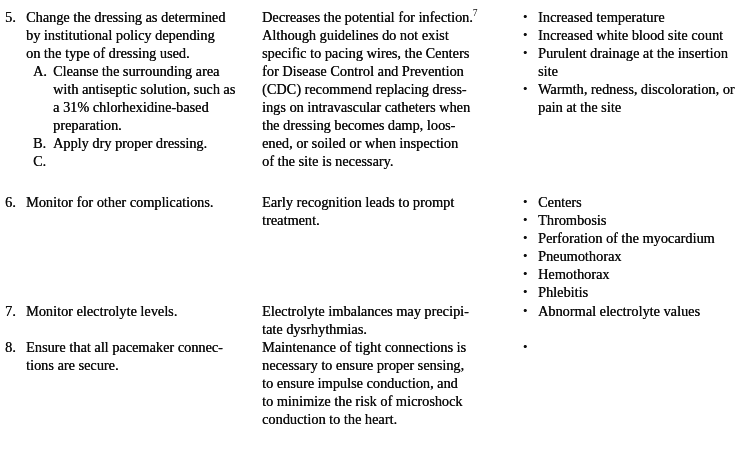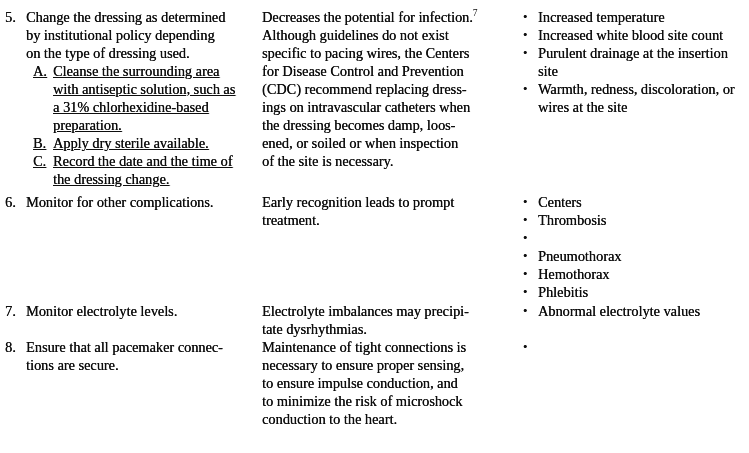--- a/index.html
+++ b/index.html
@@ -23,21 +23,21 @@
     display: grid;
     grid-template-columns: 257px 258px 229px;
     grid-template-rows: 185px 109px 36px auto;
     padding: 8px 0 0 5px;
   }
   .cell { overflow: visible; }
 
   
   .numbered { display: flex; align-items: flex-start; }
   .num { width: 21px; flex: none; }
-  .body { flex: 1; min-width: 0; text-decoration: underline; }
+  .body { flex: 1; min-width: 0; }
   .subs { margin-left: 7px; }
   .sub { display: flex; align-items: flex-start; }
   .sub-letter { width: 20px; flex: none; }
 
   
   .ml { white-space: pre; display: inline-block; vertical-align: top; }
 
   
   .rationale { padding-left: 12px; text-indent: -12px; }
   .rationale .ml { text-indent: 0; }
@@ -69,26 +69,24 @@
           <div class="subs">
             <div class="sub">
                 <span class="sub-letter">A.</span>
                 <span class="ml">Cleanse the surrounding area
 with antiseptic solution, such as
 a 31% chlorhexidine-based
 preparation.</span>
               </div>
             <div class="sub">
                 <span class="sub-letter">B.</span>
-                <span class="ml">Apply dry sterile available.</span>
+                <span class="ml">Apply dry proper dressing.</span>
               </div>
             <div class="sub">
                 <span class="sub-letter">C.</span>
-                <span class="ml">Record the date and the time of
-the dressing change.</span>
               </div>
           </div>
         </div>
       </div>
     </div>
     <div class="cell">
       <div class="rationale"><span class="ml">Decreases the potential for infection.
 Although guidelines do not exist
 specific to pacing wires, the Centers
 for Disease Control and Prevention
@@ -108,21 +106,21 @@
           <span class="ml">Increased white blood site count</span>
         </div>
       <div class="obs">
           <span class="bullet">•</span>
           <span class="ml">Purulent drainage at the insertion
 site</span>
         </div>
       <div class="obs">
           <span class="bullet">•</span>
           <span class="ml">Warmth, redness, discoloration, or
-wires at the site</span>
+pain at the site</span>
         </div>
     </div>
 
     <div class="cell">
       <div class="numbered">
         <span class="num">6.</span>
         <div class="body"><span class="ml">Monitor for other complications.</span></div>
       </div>
     </div>
     <div class="cell">
@@ -133,20 +131,21 @@
       <div class="obs">
           <span class="bullet">•</span>
           <span class="ml">Centers</span>
         </div>
       <div class="obs">
           <span class="bullet">•</span>
           <span class="ml">Thrombosis</span>
         </div>
       <div class="obs">
           <span class="bullet">•</span>
+          <span class="ml">Perforation of the myocardium</span>
         </div>
       <div class="obs">
           <span class="bullet">•</span>
           <span class="ml">Pneumothorax</span>
         </div>
       <div class="obs">
           <span class="bullet">•</span>
           <span class="ml">Hemothorax</span>
         </div>
       <div class="obs">

